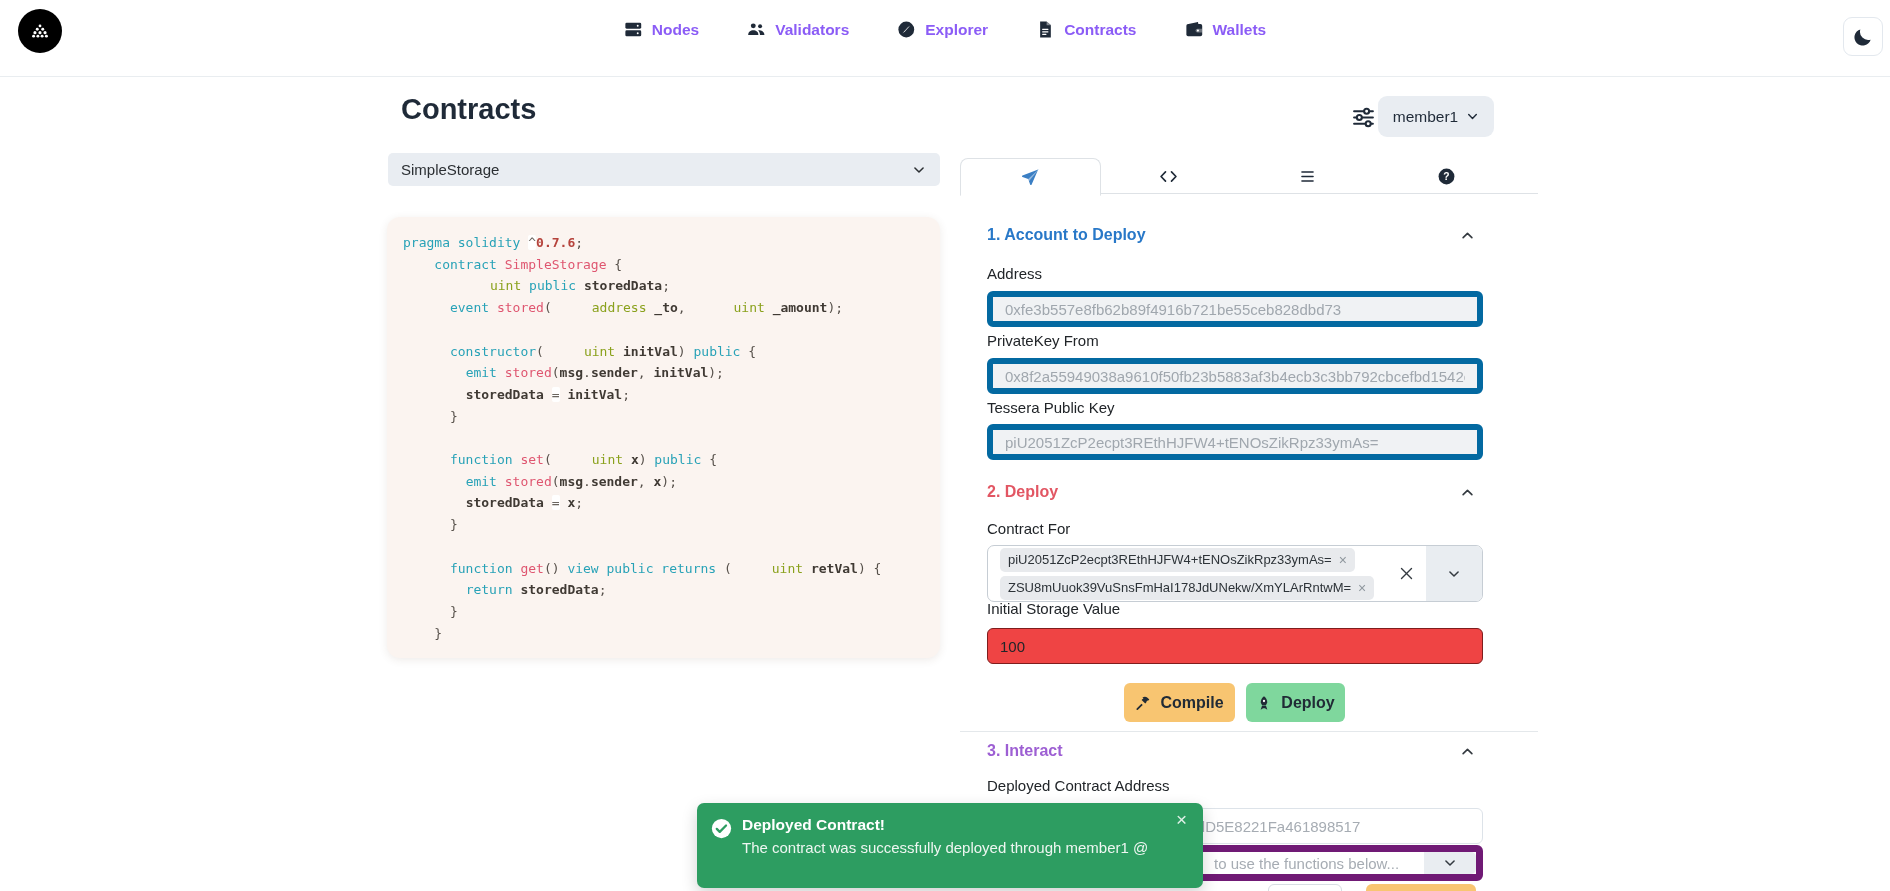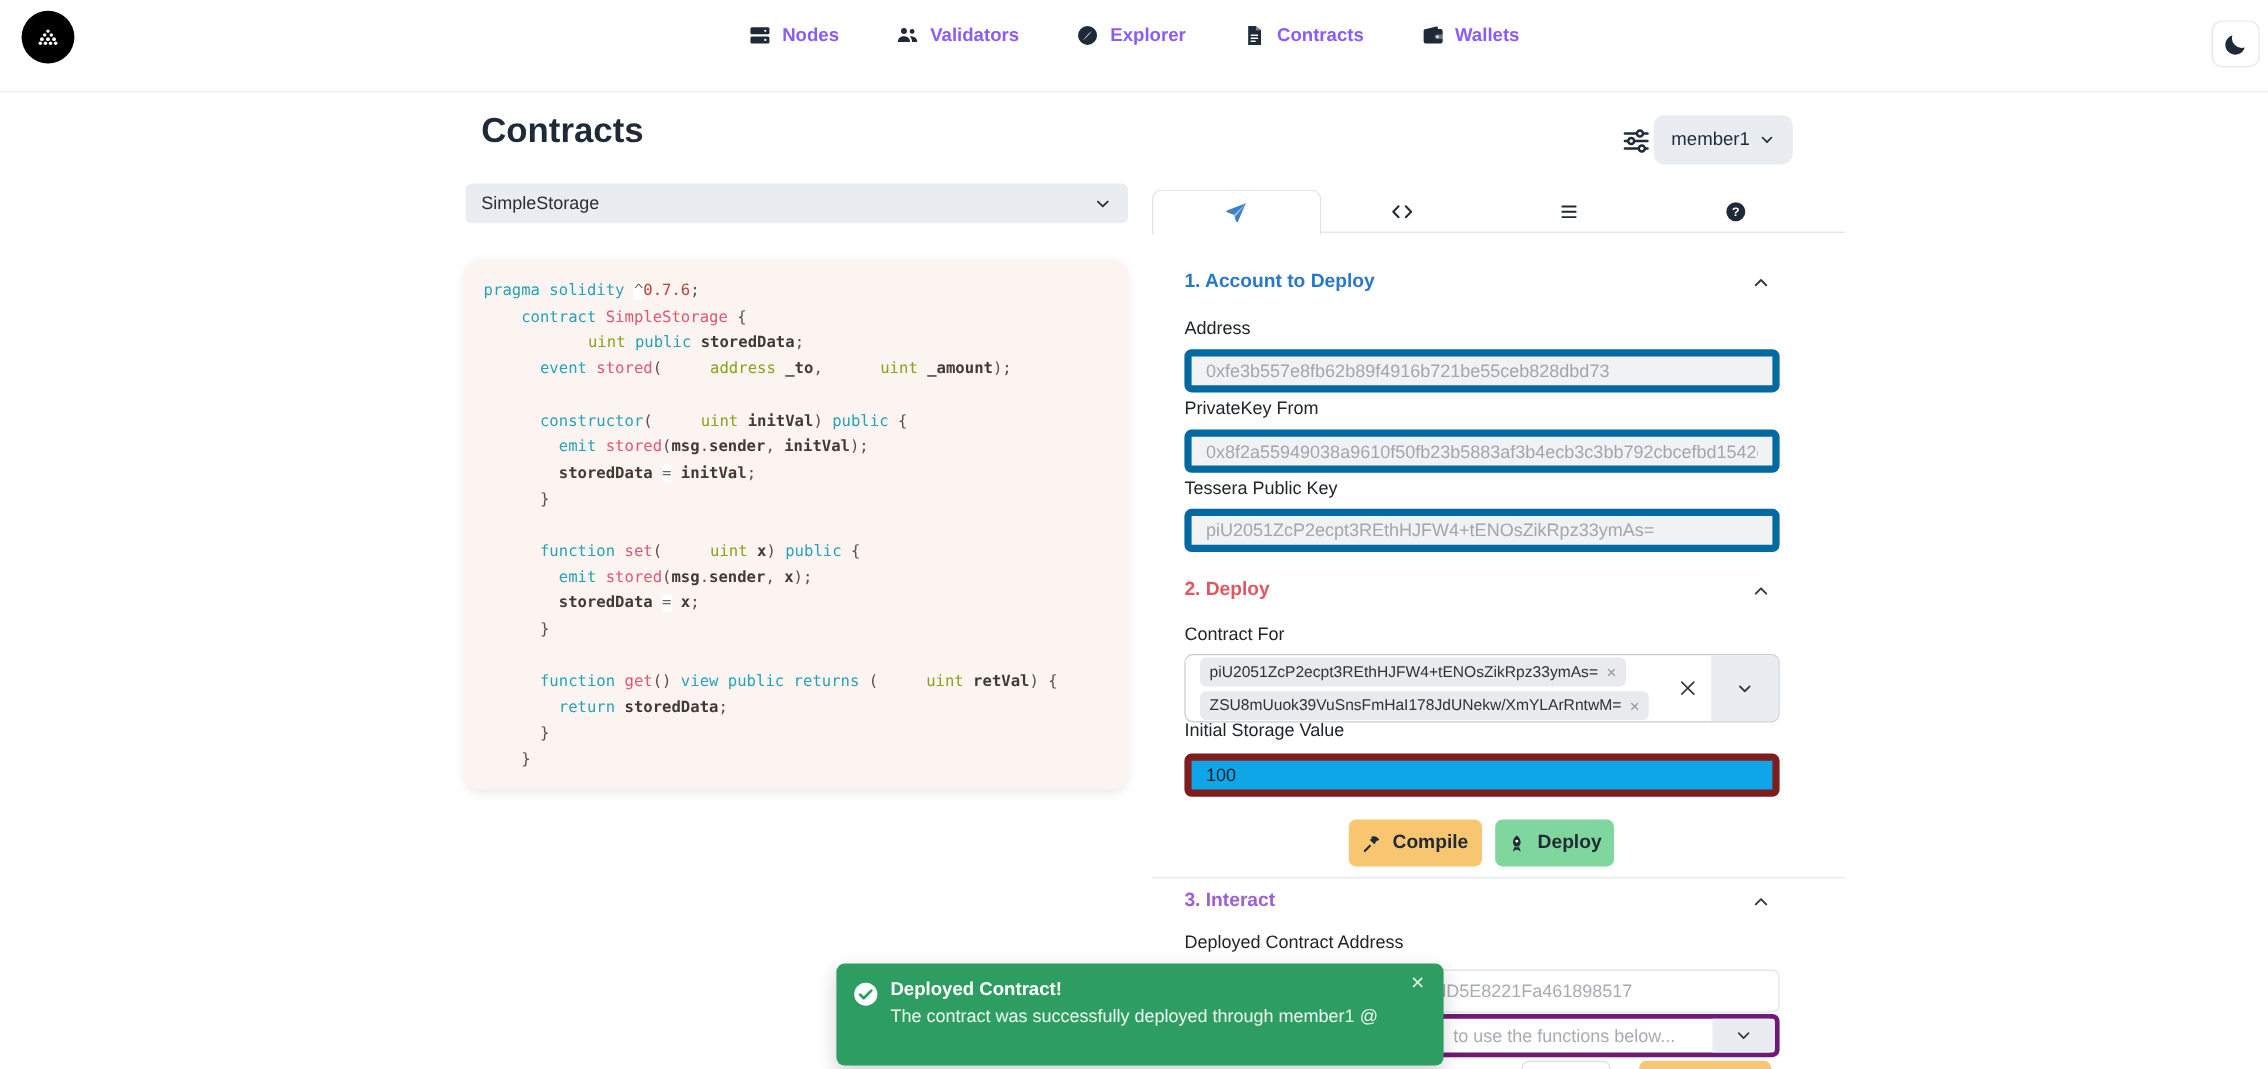--- a/index.html
+++ b/index.html
@@ -18,49 +18,49 @@
   .member-chip{position:absolute;left:1378px;top:96px;width:116px;height:41px;background:#e9edf2;border-radius:9px;display:flex;align-items:center;justify-content:center;gap:8px;font-size:15.5px;color:#1f2a38;cursor:pointer;}
   
   .contract-select{position:absolute;left:388px;top:153px;width:552px;height:33px;background:#e9edf2;border-radius:5px;display:flex;align-items:center;font-size:15px;color:#2b2f33;cursor:pointer;}
   .contract-select .val{padding-left:13px;flex:1;}
   .contract-select .chev{margin-right:14px;width:14px;height:14px;color:#2b2f33;display:flex;}
   
   .code-card{position:absolute;left:387px;top:217px;width:553px;height:441px;background:#fbf4f0;border-radius:13px;box-shadow:0 2px 8px rgba(90,60,40,.10);overflow:hidden;}
   .code{position:absolute;left:16px;top:15px;font-family:"DejaVu Sans Mono","Liberation Mono",monospace;font-size:13px;line-height:21.7px;white-space:pre;}
   .tk-p{color:#57514b;} .tk-k{color:#28a2b7;} .tk-t{color:#8aa11c;margin-left:40px;}
   .tk-f{color:#df5670;} .tk-i{color:#403a34;font-weight:700;}
-  .tk-n{color:#b5433c;font-weight:400;}
+  .tk-n{color:#b5433c;font-weight:700;}
   .tk-o{background:#ffffff;color:#6b655f;border-radius:2px;}
   
   .tabbar-line{position:absolute;left:960px;top:193px;width:578px;height:1px;background:#dee2e6;}
   .tab{position:absolute;top:158px;height:36px;width:139px;display:flex;align-items:center;justify-content:center;color:#1f2a38;cursor:pointer;z-index:2;}
   .tab.active{background:#fff;border:1px solid #dee2e6;border-bottom:1px solid #fff;border-radius:8px 8px 0 0;}
   .tab .ic{width:19px;height:19px;display:flex;}
   .tab.active .ic{color:#3b7fc4;}
   .sec-head{position:absolute;font-size:16px;font-weight:700;}
   .sec-chev{position:absolute;left:1460px;width:15px;height:15px;color:#343a40;cursor:pointer;}
   .f-label{position:absolute;font-size:15px;color:#212529;}
   .inp{position:absolute;left:987px;width:496px;height:36px;border-radius:6px;font-size:15px;box-sizing:border-box;padding:0 12px;font-family:"Liberation Sans",sans-serif;outline:none;}
   .inp.disabled{background:#f0f2f4;border:6px solid #0369a1;color:#a0a7ae;}
-  .inp.lightbrd{background:#0ea5e9;border:6px solid #7f1d1d;color:#212529;}
+  .inp.lightbrd{background:#ef4444;border:1px solid #7f1d1d;color:#212529;}
   .inp.ghost{background:#fff;border:1px solid #dde3e9;color:#a6acb3;}
   .mselect{position:absolute;left:987px;top:545px;width:496px;height:57px;border:1px solid #c6cdd4;border-radius:7px;background:#fff;display:flex;box-sizing:border-box;align-items:stretch;}
   .chips{flex:1;display:flex;flex-direction:column;justify-content:center;gap:4px;padding-left:12px;}
   .chip{display:inline-flex;align-items:center;gap:7px;align-self:flex-start;background:#e8eaed;border-radius:5px;height:24px;padding:0 8px;font-size:13px;color:#2d3338;white-space:nowrap;}
   .chip .x{color:#8f979e;font-size:14px;cursor:pointer;line-height:1;}
   .ms-clear{width:40px;display:flex;align-items:center;justify-content:center;color:#343a40;cursor:pointer;}
   .ms-clear .ic{width:15px;height:15px;display:flex;}
   .ms-caret{width:56px;background:#e9edf1;border-radius:0 6px 6px 0;display:flex;align-items:center;justify-content:center;color:#343a40;cursor:pointer;}
   .ms-caret .ic{width:14px;height:14px;display:flex;}
   .btn{position:absolute;top:683px;height:39px;border:none;border-radius:6px;display:flex;align-items:center;justify-content:center;gap:9px;font-size:16px;font-weight:700;color:#212b36;cursor:pointer;font-family:"Liberation Sans",sans-serif;}
   .btn .ic{width:16px;height:16px;display:flex;}
   .btn-compile{left:1124px;width:111px;background:#f8c571;}
   .btn-deploy{left:1246px;width:99px;background:#7fd79d;}
   .divider{position:absolute;left:960px;top:731px;width:578px;height:1px;background:#e4e8eb;}
-  .fn-select{position:absolute;left:987px;top:845px;width:496px;height:36px;border:4px solid #701a75;border-radius:6px;background:#fff;display:flex;box-sizing:border-box;cursor:pointer;}
+  .fn-select{position:absolute;left:987px;top:845px;width:496px;height:36px;border:7px solid #701a75;border-radius:6px;background:#fff;display:flex;box-sizing:border-box;cursor:pointer;}
   .fn-select .ph{flex:1;display:flex;align-items:center;padding-left:220px;font-size:15px;color:#a6acb3;white-space:nowrap;overflow:hidden;}
   .fn-select .caret{width:52px;background:#e9edf1;border-radius:0 5px 5px 0;display:flex;align-items:center;justify-content:center;color:#343a40;}
   .fn-select .caret .ic{width:14px;height:14px;display:flex;}
   .stub{position:absolute;top:884px;height:14px;border-radius:6px 6px 0 0;}
   .stub-light{left:1268px;width:74px;background:#fff;border:1px solid #d7dde3;box-sizing:border-box;}
   .stub-orange{left:1366px;width:110px;background:#f8c571;}
   
   .toast{position:absolute;left:697px;top:803px;width:506px;height:85px;background:#2d9d61;border-radius:7px;box-shadow:0 6px 16px rgba(0,0,0,.18);z-index:10;color:#fff;}
   .toast .ck{position:absolute;left:14px;top:15px;width:21px;height:21px;display:flex;}
   .toast .t-title{position:absolute;left:45px;top:13px;font-size:15.5px;font-weight:700;}

